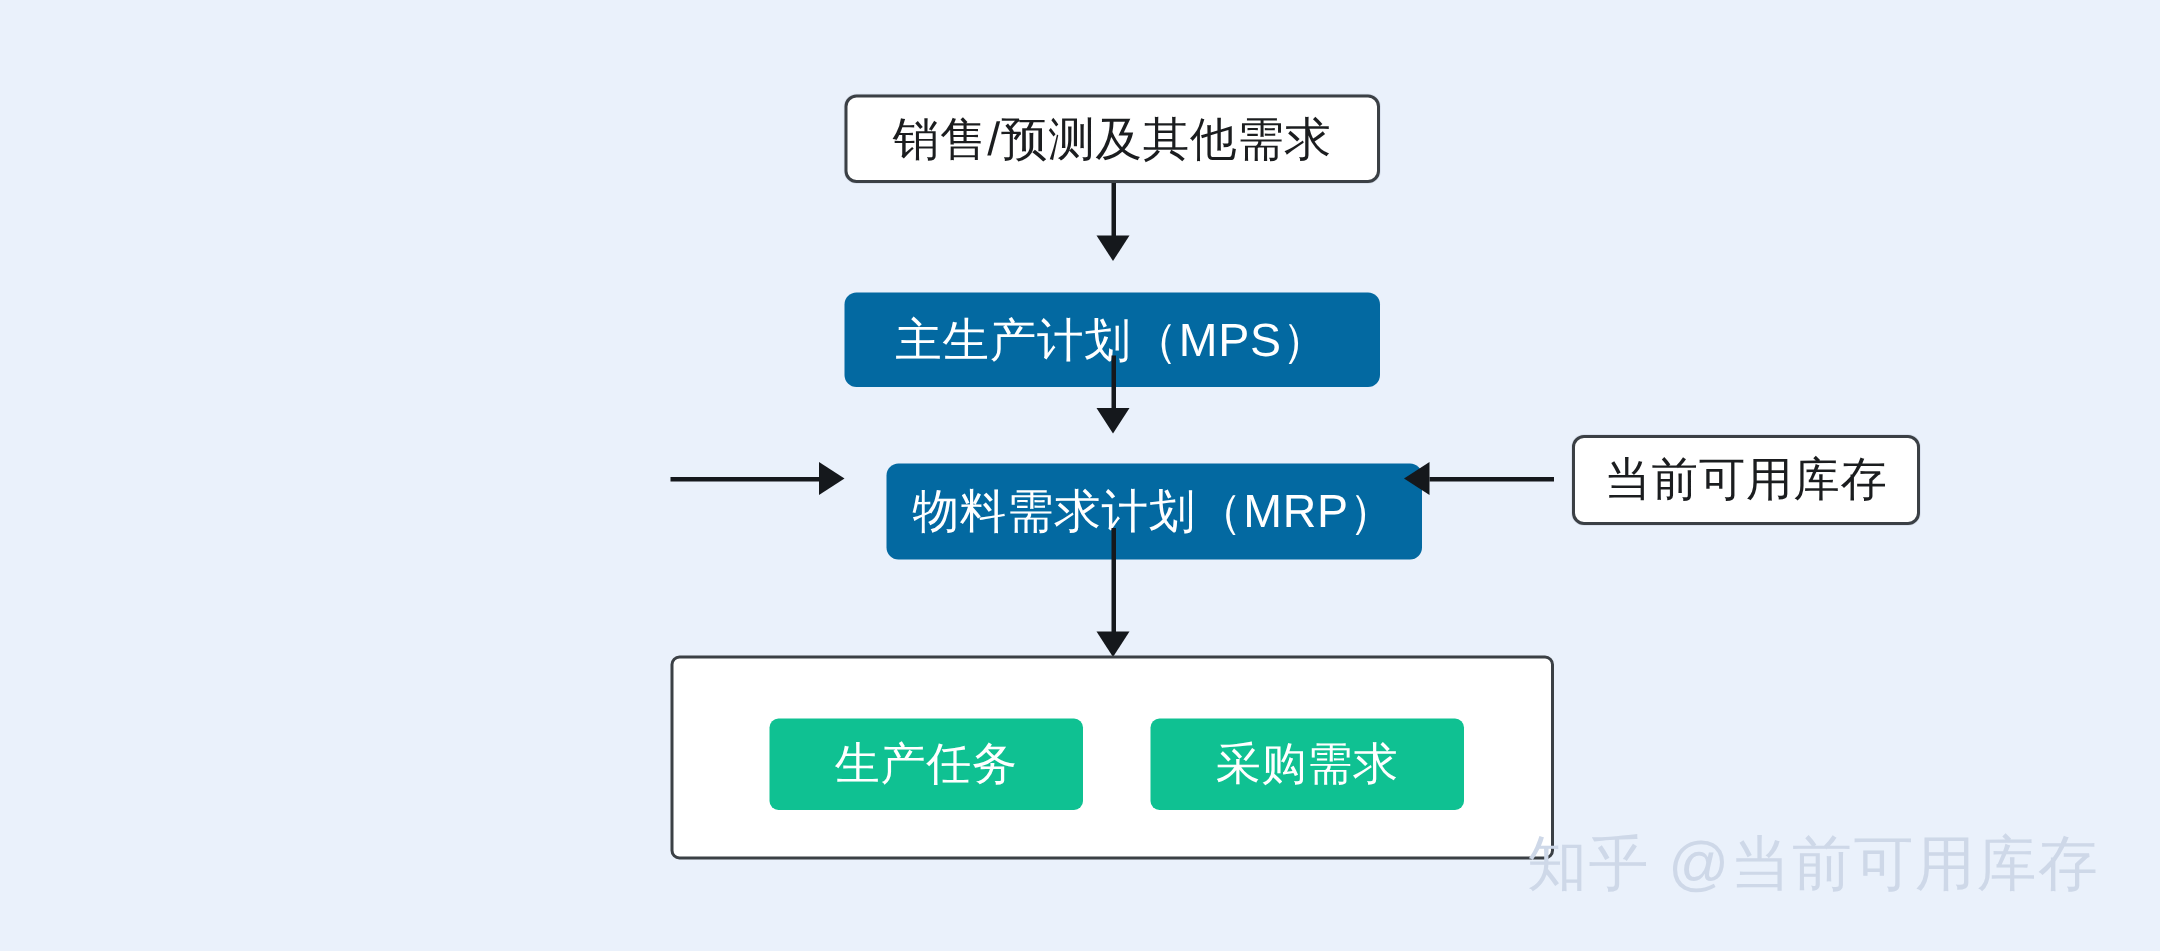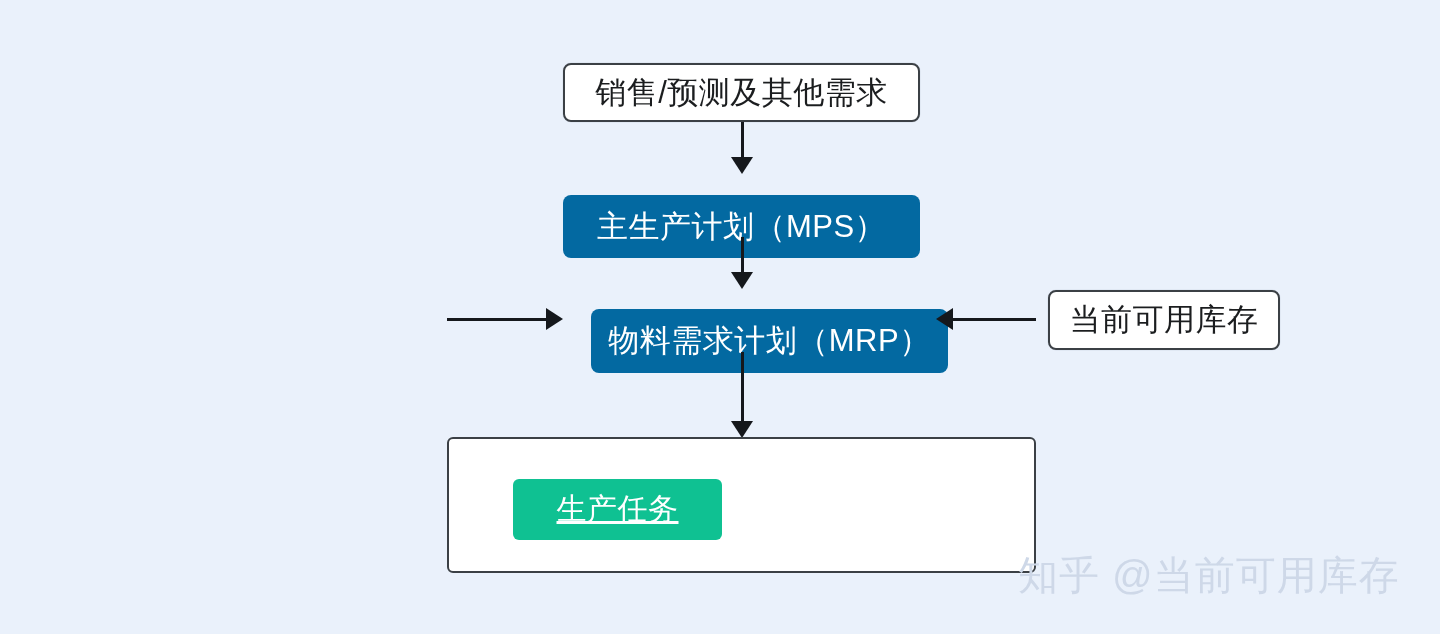--- a/index.html
+++ b/index.html
@@ -65,21 +65,20 @@
     box-sizing: border-box;
     display: flex;
     align-items: center;
     justify-content: center;
     background: #0fc192;
     border-radius: 6px;
     color: #ffffff;
     font-size: 30px;
     white-space: nowrap;
     letter-spacing: 0.5px;
-    text-decoration: underline;
   }
 
   
   .conn {
     position: absolute;
   }
   .conn-line-v {
     position: absolute;
     width: 3px;
     background: #15181c;
@@ -170,17 +169,20 @@
 
   <div class="conn">
     <div class="conn-line-v" style="left:741px; top:352px; height:77px;"></div>
     <div class="arrow-down" style="left:731px; top:421px;"></div>
   </div>
 
   <div class="container-box" style="left:447px; top:437px; width:589px; height:136px;">
     <div class="pill" style="left:64px; top:40px; width:209px; height:61px;">
       <span>生产任务</span>
     </div>
+    <div class="pill" style="left:318px; top:40px; width:209px; height:61px;">
+      <span>采购需求</span>
+    </div>
   </div>
 
   <div class="watermark">知乎 @当前可用库存</div>
 
 </div>
 
 </body></html>

